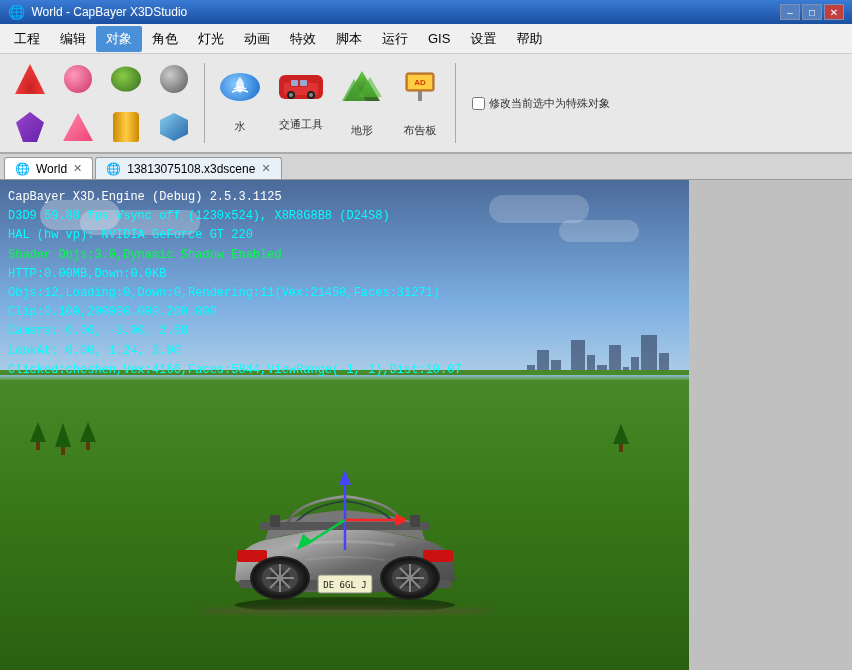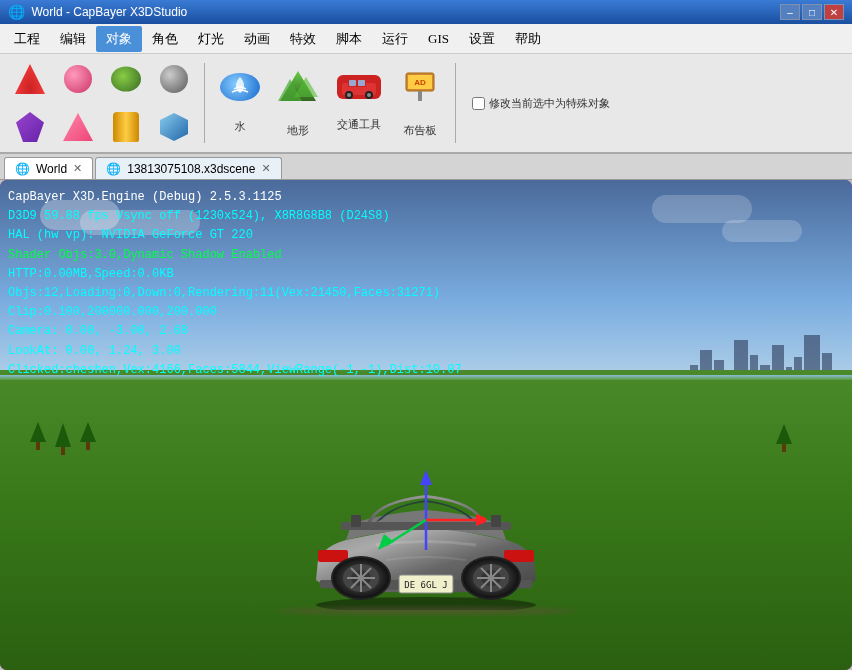--- a/index.html
+++ b/index.html
@@ -43,21 +43,20 @@
     .title-btn.close { background: #c04040; }
 
     
     #menubar {
       height: 30px;
       background: #f0f0f0;
       display: flex;
       align-items: center;
       padding: 0 4px;
       border-bottom: 1px solid #ccc;
-      font-family: Liberation Serif, serif;
     }
     .menu-item {
       padding: 4px 10px;
       font-size: 13px;
       cursor: pointer;
       color: #000;
       border-radius: 2px;
     }
     .menu-item.active {
       background: #4a90d9;
@@ -129,25 +128,24 @@
       cursor: pointer;
       font-size: 12px;
       margin-right: 2px;
     }
     .tab.active { background: #ffffff; }
     .tab-close { color: #666; font-size: 11px; cursor:pointer; }
 
     
     #viewport {
       position: relative;
-      width: 852px;
+      width: 689px;
       height: 490px;
       overflow: hidden;
       background: #a21caf;
-      border-radius: 7px;
     }
 
     
     .sky {
       position:absolute;
       top:0;left:0;right:0;
       height:200px;
       background: linear-gradient(to bottom, #4a6a9a 0%, #7aace0 60%, #b0d0e8 100%);
     }
 
@@ -308,56 +306,56 @@
     <div style="width:40px;height:40px;background:radial-gradient(circle at 40% 40%, #88ccff, #1166cc);border-radius:50%;display:flex;align-items:center;justify-content:center;">
       <svg width="28" height="28" viewBox="0 0 28 28">
         <path d="M14 4 Q18 8 18 13 Q18 18 14 20 Q10 18 10 13 Q10 8 14 4Z" fill="white" opacity="0.8"></path>
         <path d="M8 16 Q14 12 20 16" stroke="white" stroke-width="1.5" fill="none"></path>
         <path d="M6 19 Q14 15 22 19" stroke="white" stroke-width="1.5" fill="none"></path>
       </svg>
     </div>
     <span class="tool-label">水</span>
   </div>
 
+  <div class="tool-btn tool-special" style="width:60px;">
+    <div style="width:44px;height:40px;background:#cc2222;border-radius:6px;display:flex;align-items:center;justify-content:center;position:relative;">
+      <svg width="38" height="24" viewBox="0 0 38 24">
+
+        <rect x="2" y="8" width="34" height="12" rx="2" fill="#dd3333"></rect>
+        <rect x="8" y="4" width="18" height="8" rx="2" fill="#cc2222"></rect>
+
+        <rect x="9" y="5" width="7" height="6" rx="1" fill="#88ccff" opacity="0.8"></rect>
+        <rect x="18" y="5" width="7" height="6" rx="1" fill="#88ccff" opacity="0.8"></rect>
+
+        <circle cx="9" cy="20" r="4" fill="#222"></circle>
+        <circle cx="9" cy="20" r="2" fill="#888"></circle>
+        <circle cx="29" cy="20" r="4" fill="#222"></circle>
+        <circle cx="29" cy="20" r="2" fill="#888"></circle>
+      </svg>
+    </div>
+    <span class="tool-label">交通工具</span>
+  </div>
+
   <div class="tool-btn tool-special" style="width:54px;">
     <div style="width:44px;height:40px;display:flex;align-items:center;justify-content:center;">
       <svg width="40" height="36" viewBox="0 0 40 36">
         <defs>
           <linearGradient id="terrGrad" x1="0%" y1="0%" x2="0%" y2="100%">
             <stop offset="0%" style="stop-color:#66cc44"></stop>
             <stop offset="100%" style="stop-color:#336622"></stop>
           </linearGradient>
         </defs>
         <polygon points="20,2 38,32 2,32" fill="url(#terrGrad)"></polygon>
         <polygon points="12,10 24,32 0,32" fill="#4aaa33" opacity="0.7"></polygon>
         <polygon points="28,8 40,28 16,28" fill="#55bb33" opacity="0.6"></polygon>
       </svg>
     </div>
     <span class="tool-label">地形</span>
   </div>
 
-  <div class="tool-btn tool-special" style="width:60px;">
-    <div style="width:44px;height:40px;background:#cc2222;border-radius:6px;display:flex;align-items:center;justify-content:center;position:relative;">
-      <svg width="38" height="24" viewBox="0 0 38 24">
-
-        <rect x="2" y="8" width="34" height="12" rx="2" fill="#dd3333"></rect>
-        <rect x="8" y="4" width="18" height="8" rx="2" fill="#cc2222"></rect>
-
-        <rect x="9" y="5" width="7" height="6" rx="1" fill="#88ccff" opacity="0.8"></rect>
-        <rect x="18" y="5" width="7" height="6" rx="1" fill="#88ccff" opacity="0.8"></rect>
-
-        <circle cx="9" cy="20" r="4" fill="#222"></circle>
-        <circle cx="9" cy="20" r="2" fill="#888"></circle>
-        <circle cx="29" cy="20" r="4" fill="#222"></circle>
-        <circle cx="29" cy="20" r="2" fill="#888"></circle>
-      </svg>
-    </div>
-    <span class="tool-label">交通工具</span>
-  </div>
-
   <div class="tool-btn tool-special" style="width:54px;">
     <div style="width:44px;height:40px;display:flex;align-items:center;justify-content:center;">
       <svg width="36" height="36" viewBox="0 0 36 36">
         <rect x="4" y="4" width="28" height="18" rx="2" fill="#cc8833" stroke="#aa6611" stroke-width="1"></rect>
         <rect x="6" y="6" width="24" height="14" rx="1" fill="#ffcc44"></rect>
         <text x="18" y="16" text-anchor="middle" font-size="8" fill="#cc4400" font-weight="bold">AD</text>
         <rect x="16" y="22" width="4" height="10" fill="#888"></rect>
       </svg>
     </div>
     <span class="tool-label">布告板</span>
@@ -430,21 +428,21 @@
   <div class="tree" style="right:60px;bottom:218px;">
     <div class="tree-top"></div>
       <div class="tree-trunk"></div>
   </div>
 
   <div class="debug-overlay">
     <div class="debug-line-white">CapBayer X3D.Engine (Debug) 2.5.3.1125</div>
     <div class="debug-line-cyan">D3D9 59.88 fps Vsync off (1230x524), X8R8G8B8 (D24S8)</div>
     <div class="debug-line-cyan">HAL (hw vp): NVIDIA GeForce GT 220</div>
     <div class="debug-line-green">Shader Objs:3.0,Dynamic Shadow Enabled</div>
-    <div class="debug-line-cyan">HTTP:0.00MB,Speed:0.0KB</div>
+    <div class="debug-line-cyan">HTTP:0.00MB,Down:0.0KB</div>
     <div class="debug-line-cyan">Objs:12,Loading:0,Down:0,Rendering:11(Vex:21450,Faces:31271)</div>
     <div class="debug-line-cyan">Clip:0.100,200000.000,200.000</div>
     <div class="debug-line-cyan">Camera: 0.00, -3.00, 2.68</div>
     <div class="debug-line-cyan">LookAt: 0.00, 1.24, 3.00</div>
     <div class="debug-line-cyan">Clicked:cheshen,Vex:4166,Faces:5844,ViewRange(-1,-1),Dist:10.07</div>
   </div>
 
   <div class="car-container">
     
     <svg style="position:absolute;top:10px;left:50%;transform:translateX(-50%);z-index:10;" width="120" height="120" viewBox="0 0 120 120">

